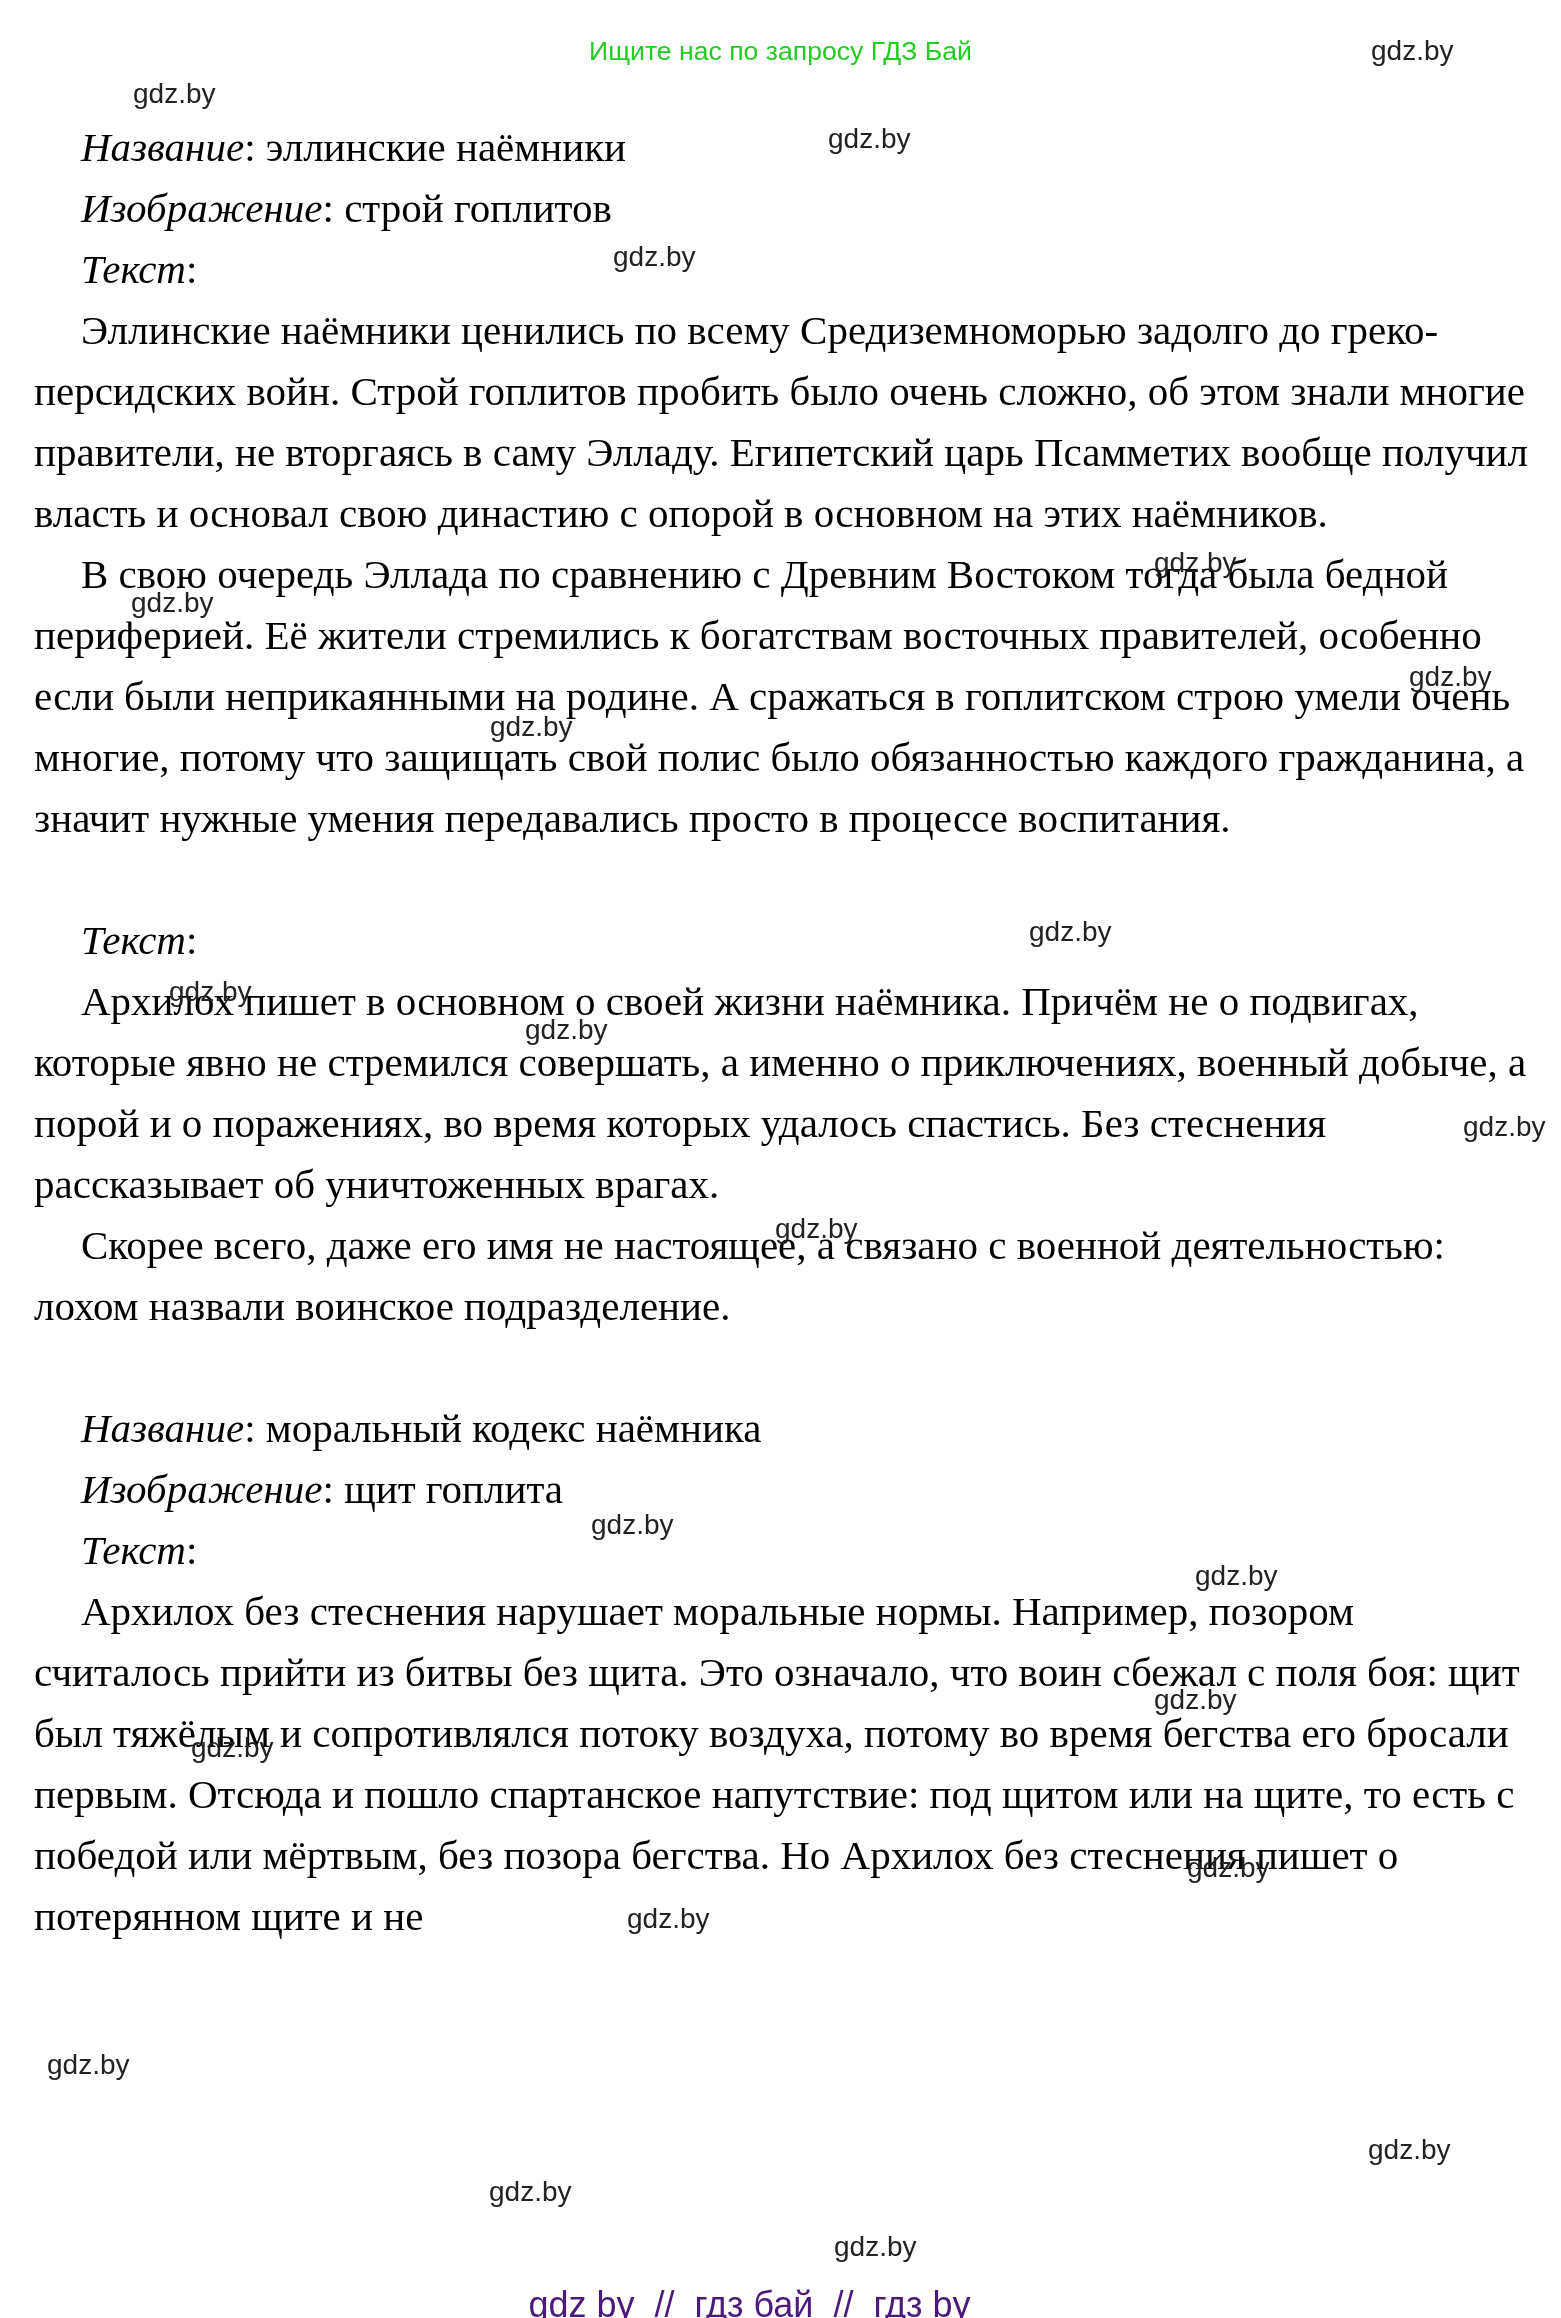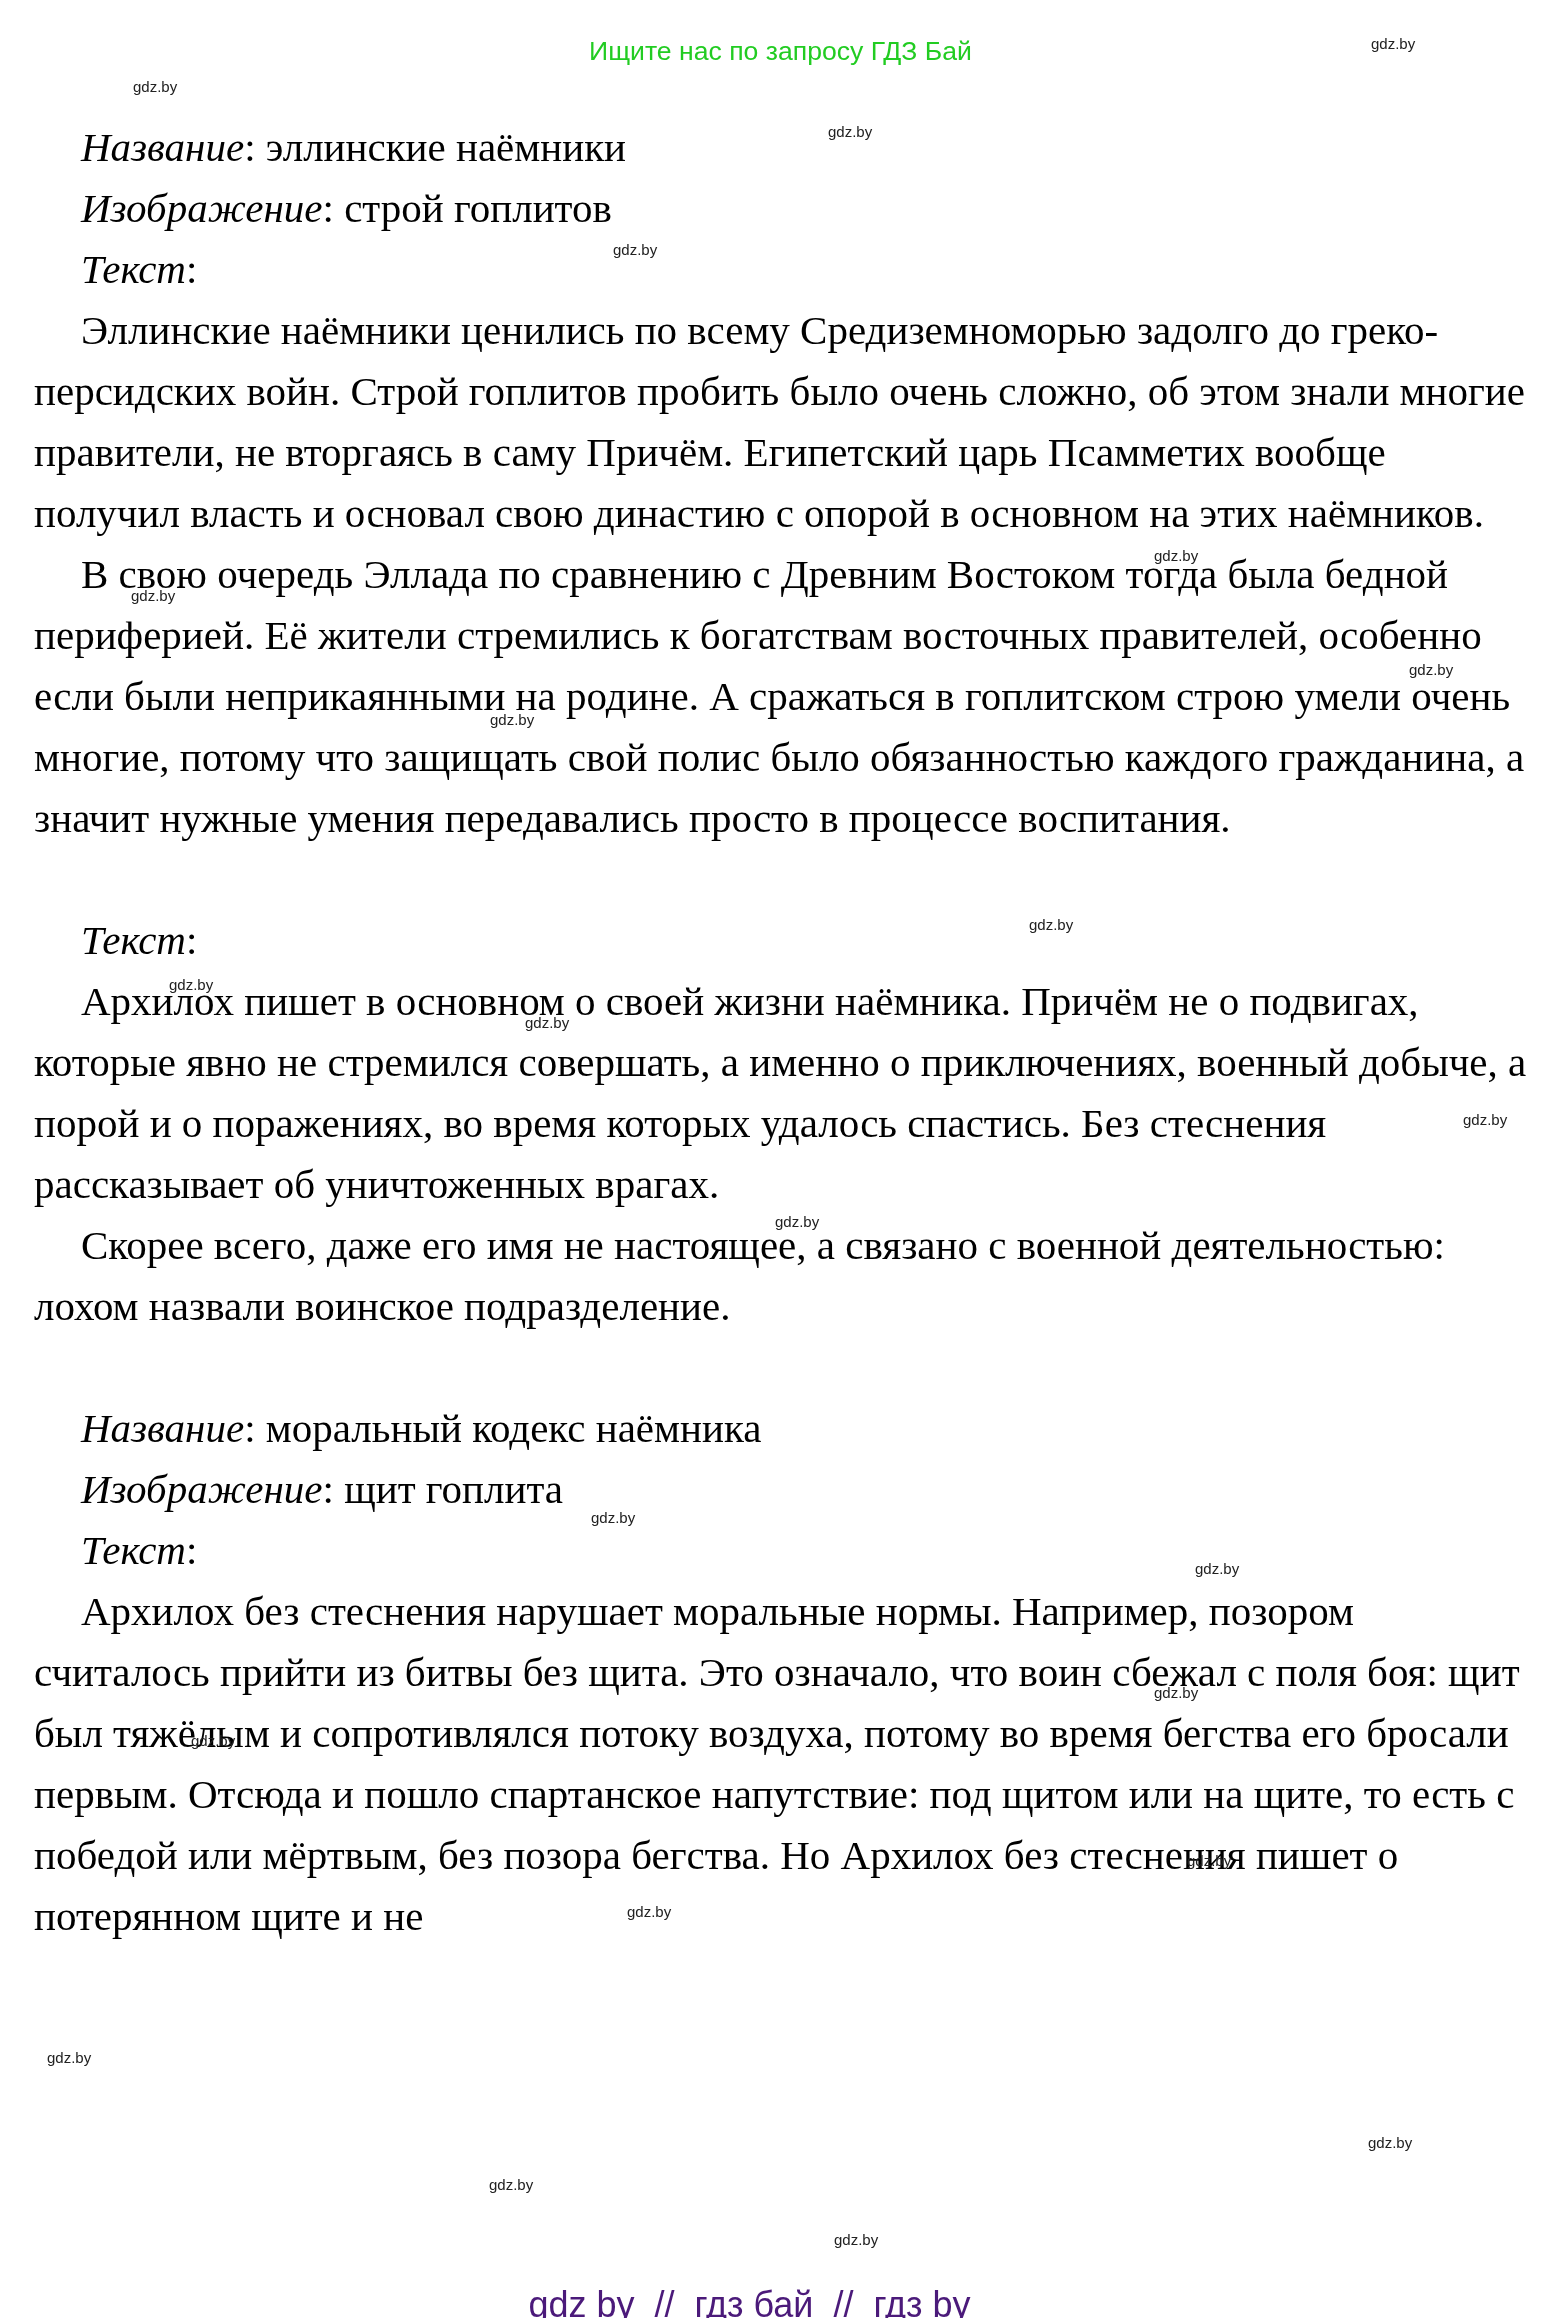--- a/index.html
+++ b/index.html
@@ -5,35 +5,35 @@
   html, body { margin:0; padding:0; background:#fff; }
   body { width:1561px; height:2319px; position:relative; overflow:hidden; }
   .banner { position:absolute; top:0; left:0; width:1561px; text-align:center;
     font-family:"Liberation Sans", sans-serif; font-size:26.6px; color:#22cc22; line-height:31px;margin-top:36px; }
   .doc { position:absolute; left:34px; top:117px; width:1499px;
     font-family:"Liberation Serif", serif; font-size:41px; line-height:61px; color:#000; }
   .doc p { margin:0; }
   .ind { text-indent:47px; }
   .lab { font-style:italic; }
   .gap { height:61px; }
-  .wm { position:absolute; font-family:"Liberation Sans", sans-serif; font-size:15px; color:#222; }
+  .wm { position:absolute; font-family:"Liberation Sans", sans-serif; font-size:28px; color:#222; }
   .footer { position:absolute; top:2284px; left:0; width:1499px; text-align:center;
     font-family:"Liberation Sans", sans-serif; font-size:36px; color:#4b1a7a; white-space:pre; }
 </style>
 </head>
 <body>
 
 <div class="banner">Ищите нас по запросу ГДЗ Бай</div>
 
 <div class="doc">
 
   <p class="ind"><span class="lab">Название</span><span>: эллинские наёмники</span></p>
   <p class="ind"><span class="lab">Изображение</span><span>: строй гоплитов</span></p>
   <p class="ind"><span class="lab">Текст</span><span>:</span></p>
-  <p class="ind">Эллинские наёмники ценились по всему Средиземноморью задолго до греко-персидских войн. Строй гоплитов пробить было очень сложно, об этом знали многие правители, не вторгаясь в саму Причём. Египетский царь Псамметих вообще получил власть и основал свою династию с опорой в основном на этих наёмников.</p>
+  <p class="ind">Эллинские наёмники ценились по всему Средиземноморью задолго до греко-персидских войн. Строй гоплитов пробить было очень сложно, об этом знали многие правители, не вторгаясь в саму Элладу. Египетский царь Псамметих вообще получил власть и основал свою династию с опорой в основном на этих наёмников.</p>
   <p class="ind">В свою очередь Эллада по сравнению с Древним Востоком тогда была бедной периферией. Её жители стремились к богатствам восточных правителей, особенно если были неприкаянными на родине. А сражаться в гоплитском строю умели очень многие, потому что защищать свой полис было обязанностью каждого гражданина, а значит нужные умения передавались просто в процессе воспитания.</p>
   <div class="gap"></div>
 
   <p class="ind"><span class="lab">Текст</span><span>:</span></p>
   <p class="ind">Архилох пишет в основном о своей жизни наёмника. Причём не о подвигах, которые явно не стремился совершать, а именно о приключениях, военный добыче, а порой и о поражениях, во время которых удалось спастись. Без стеснения рассказывает об уничтоженных врагах.</p>
   <p class="ind">Скорее всего, даже его имя не настоящее, а связано с военной деятельностью: лохом назвали воинское подразделение.</p>
   <div class="gap"></div>
 
   <p class="ind"><span class="lab">Название</span><span>: моральный кодекс наёмника</span></p>
   <p class="ind"><span class="lab">Изображение</span><span>: щит гоплита</span></p>

